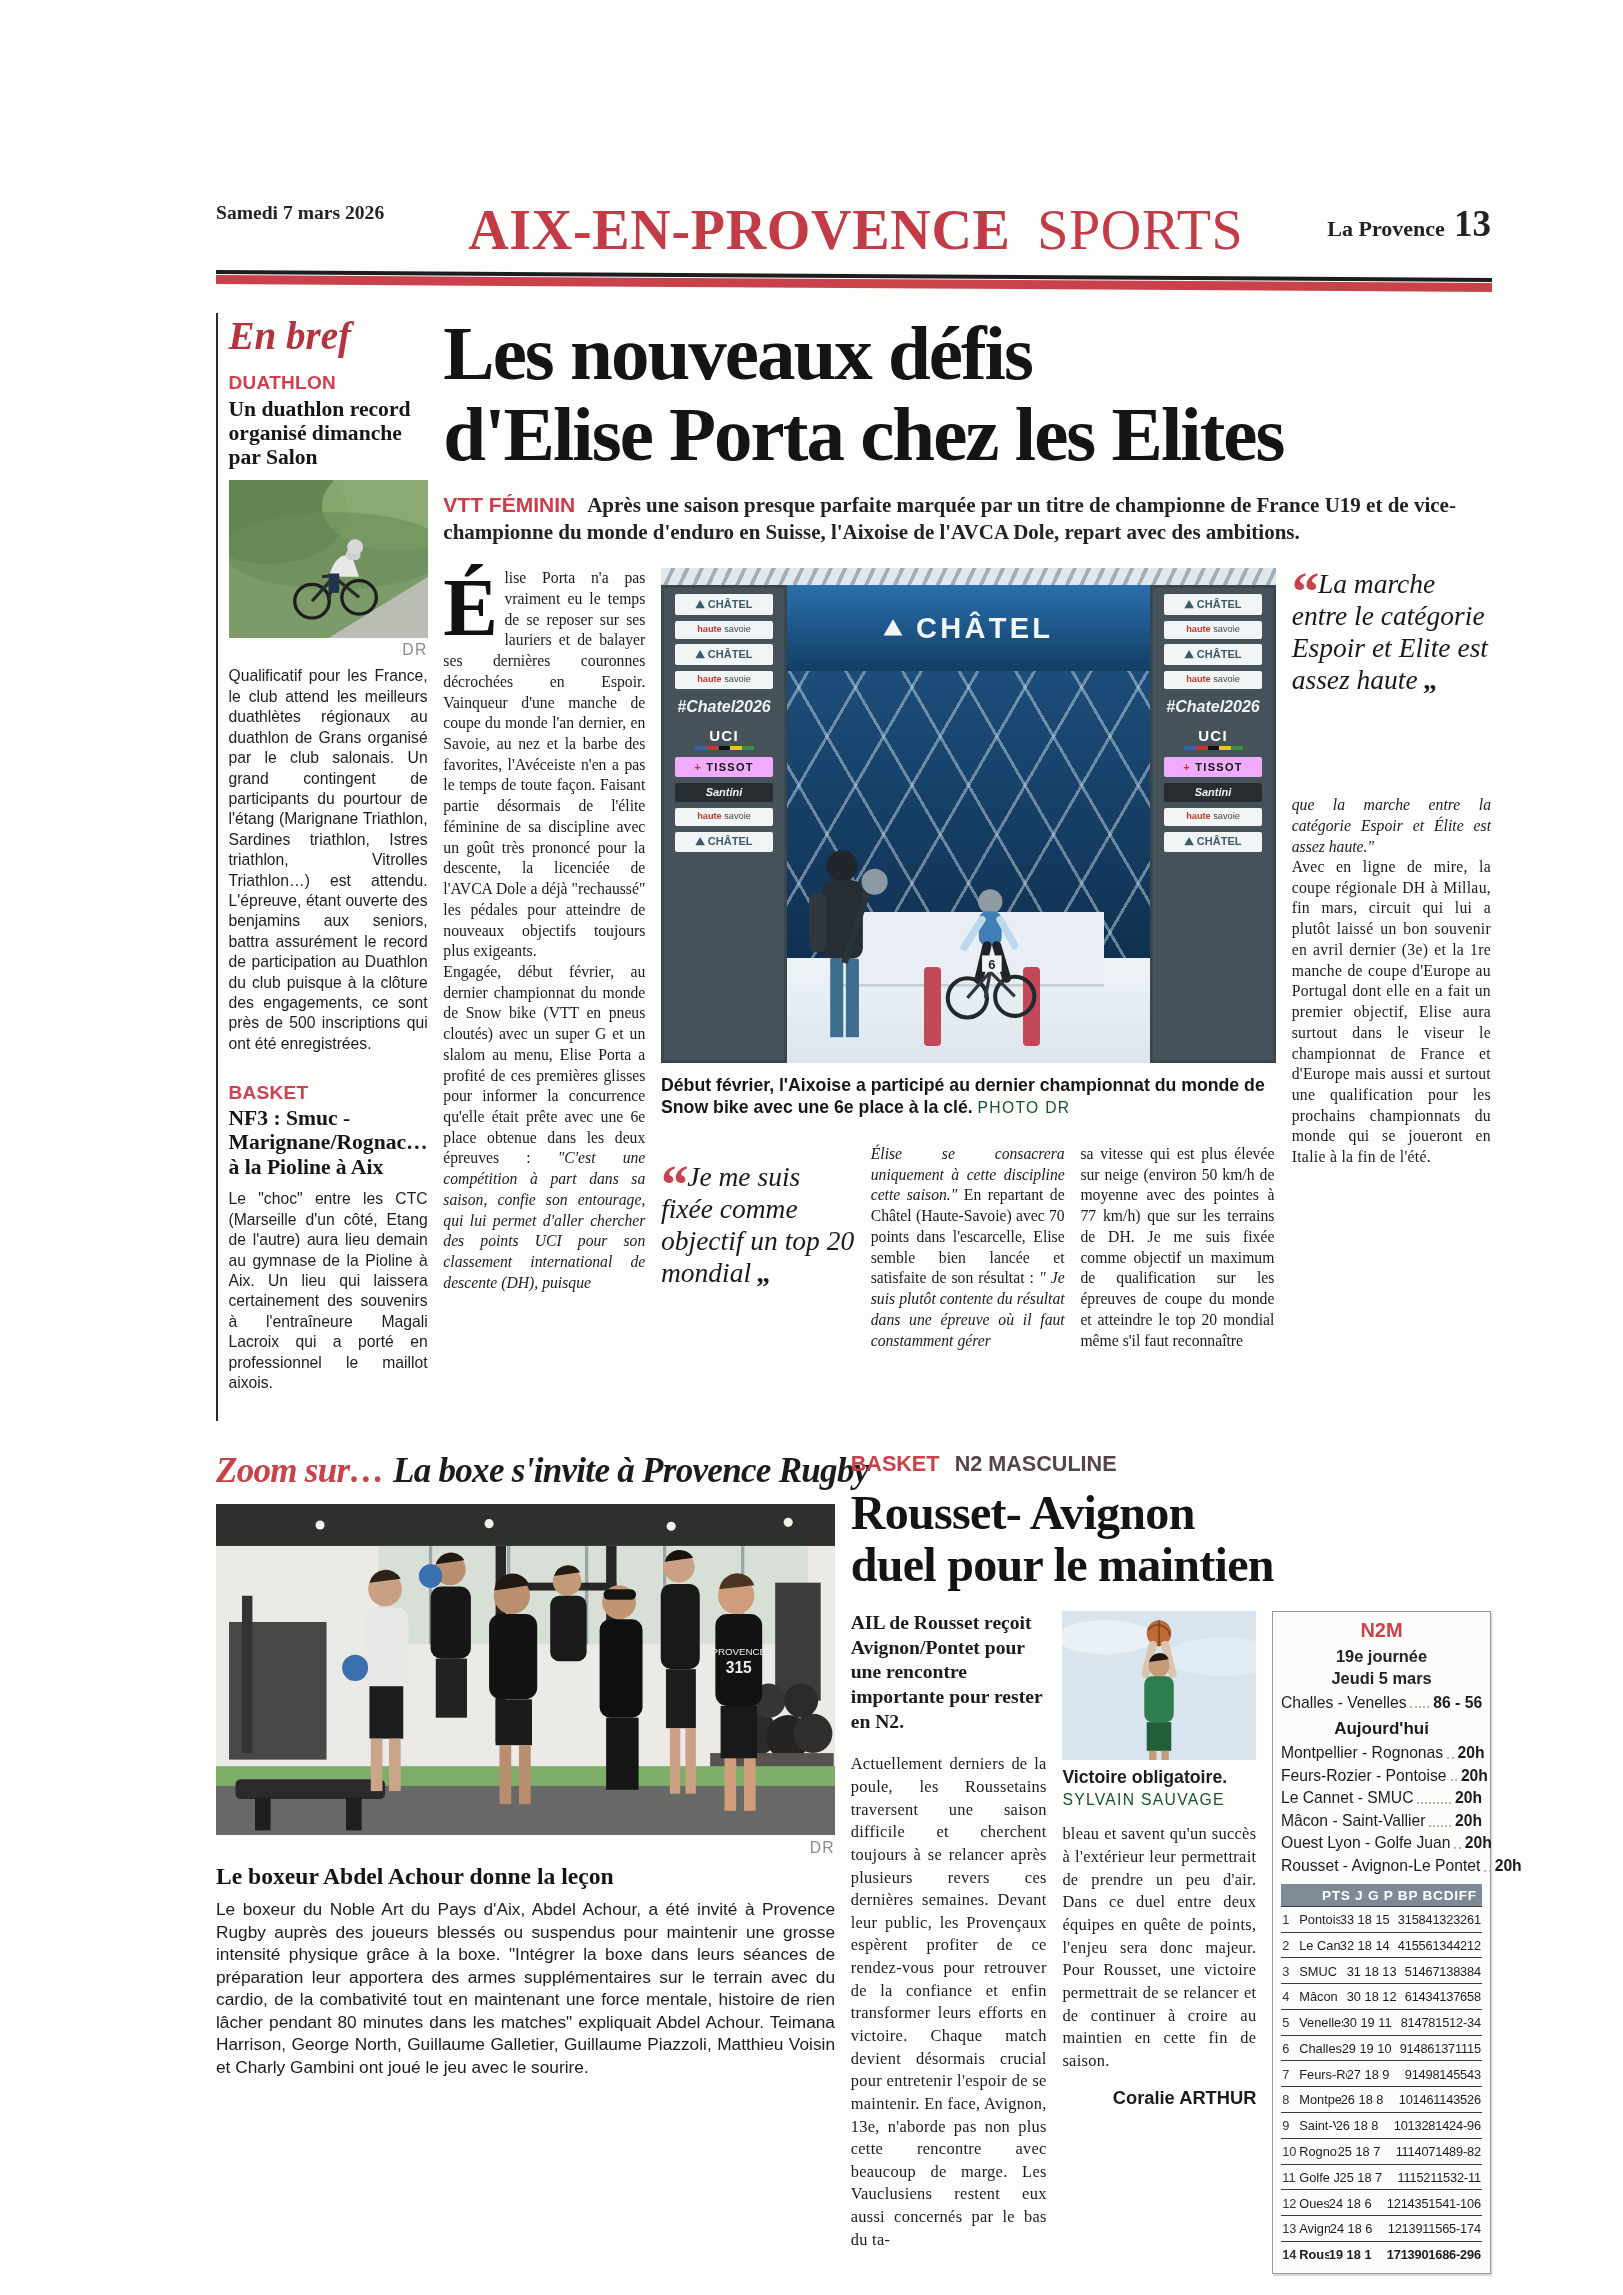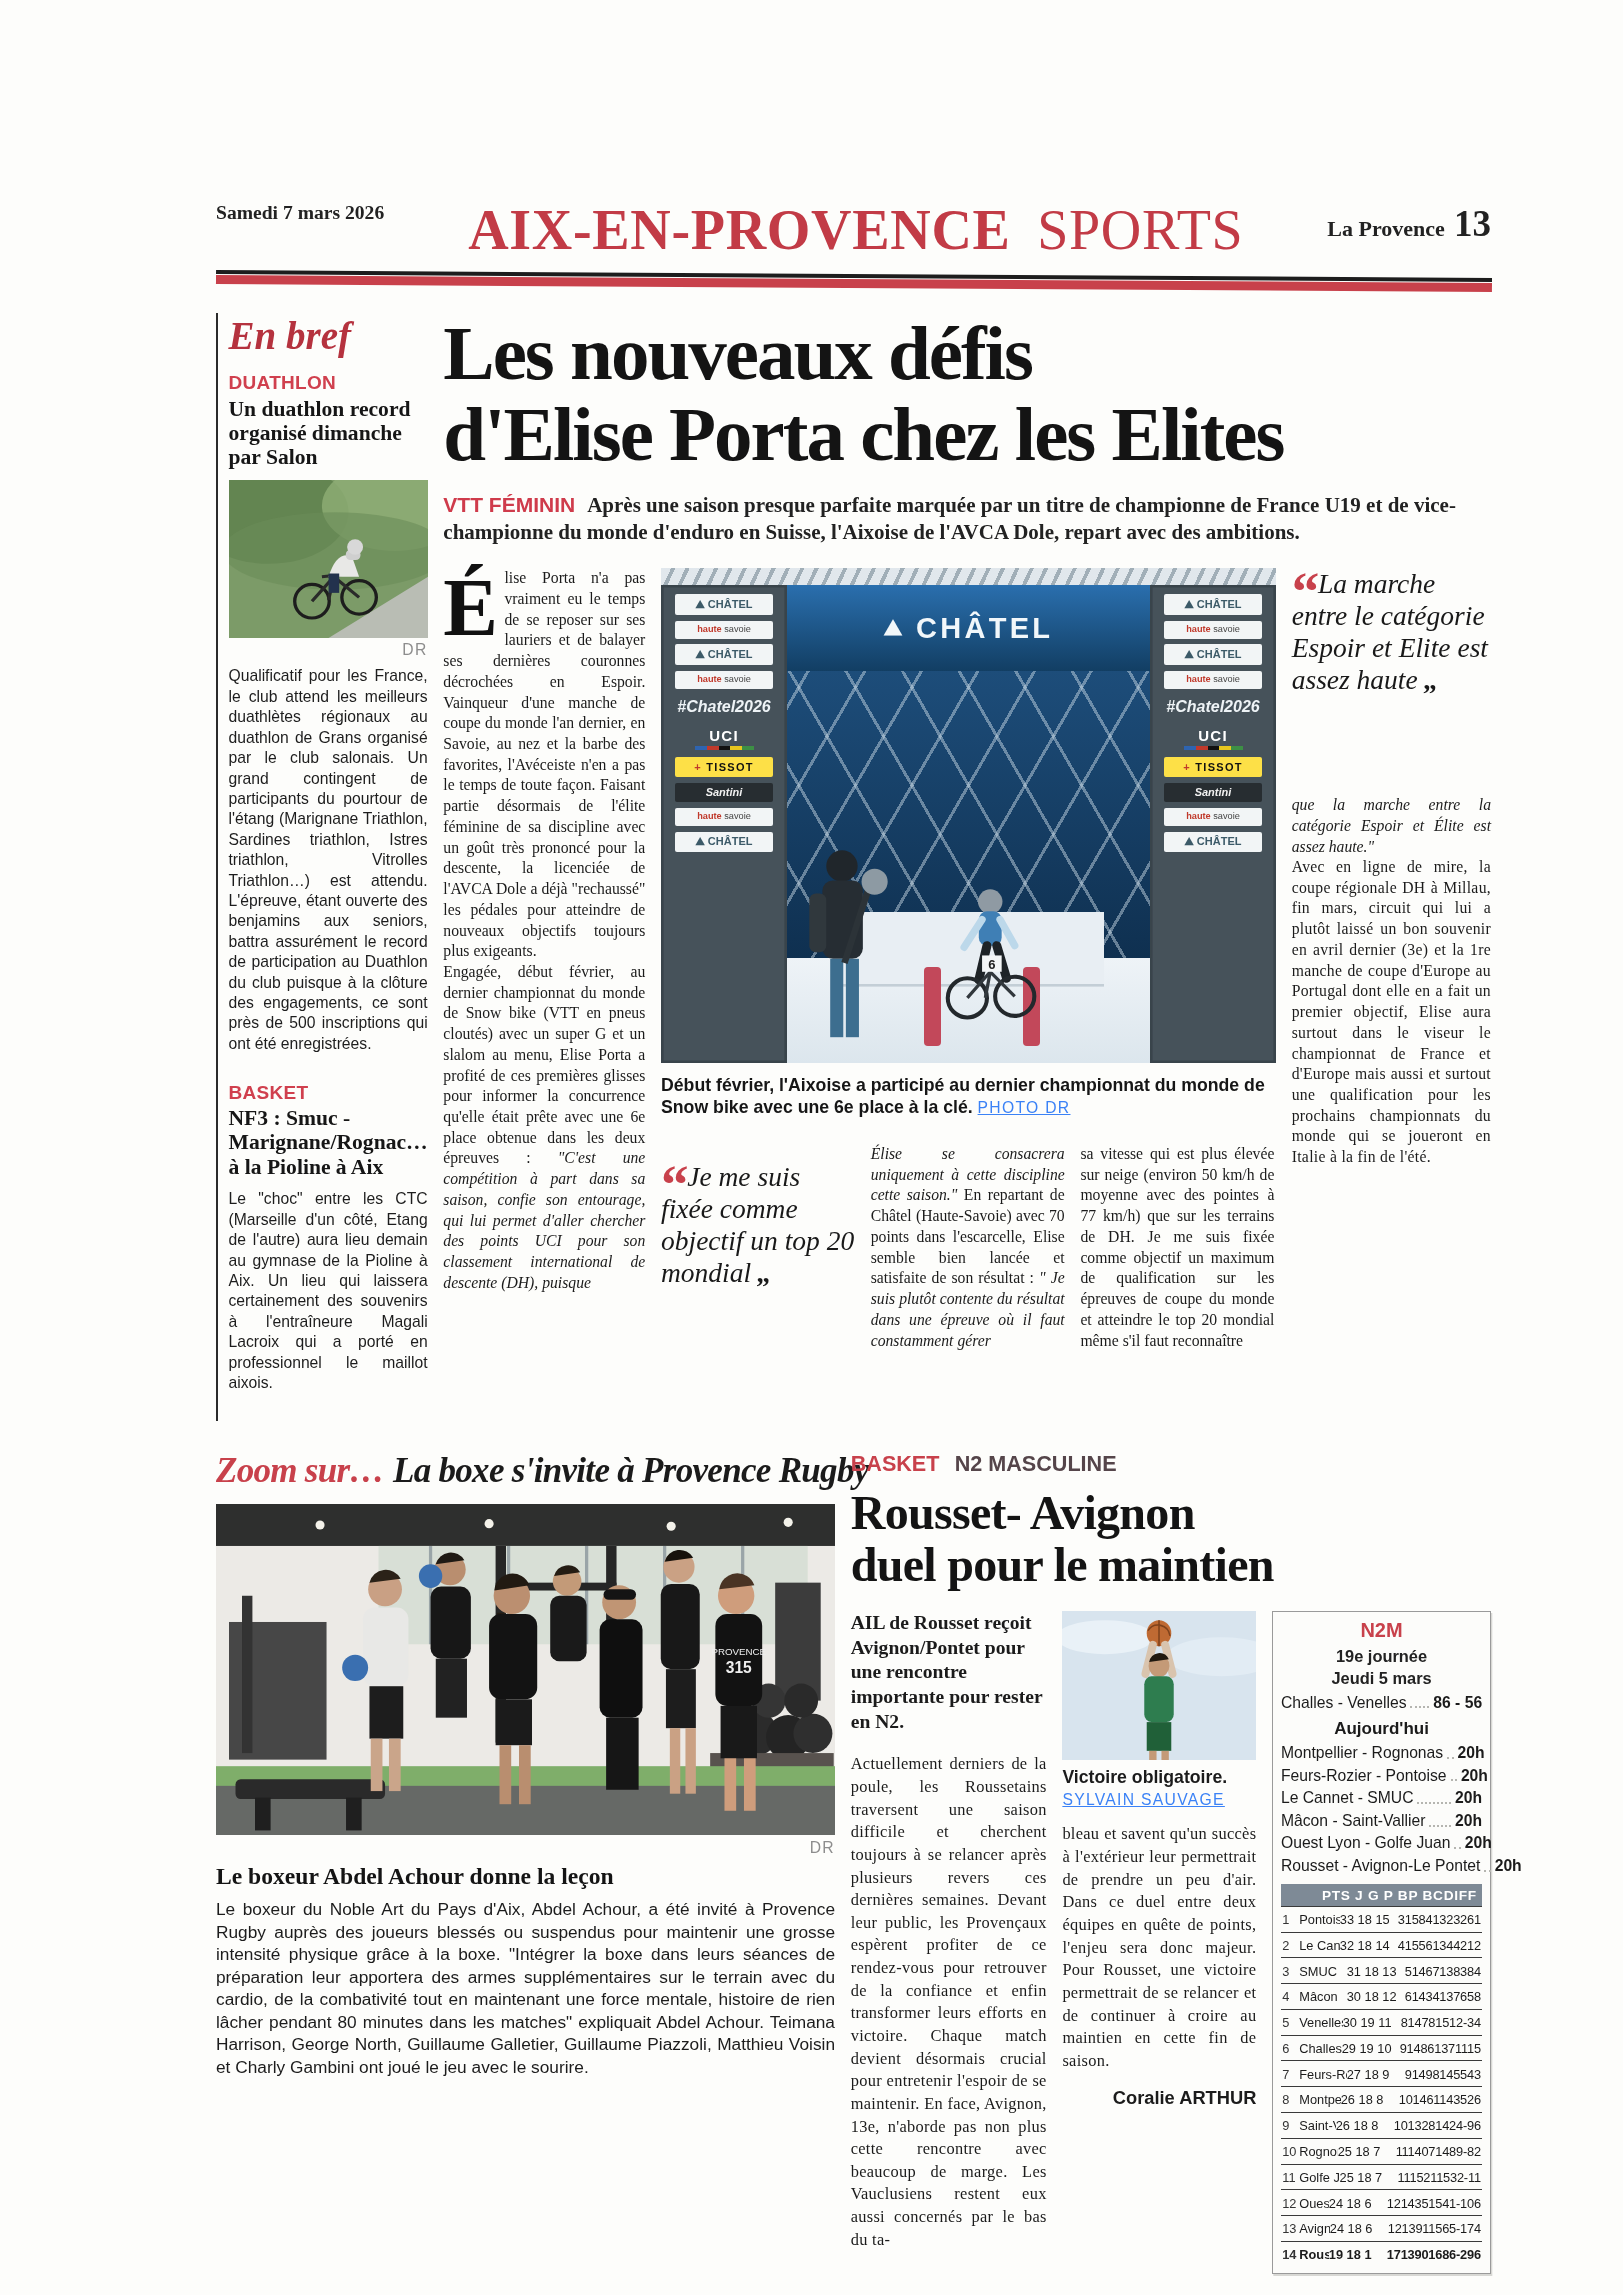--- a/index.html
+++ b/index.html
@@ -59,21 +59,21 @@
   .tower-right{right:0;}
   .panel{width:98px;border-radius:2px;text-align:center;font-family:"Liberation Sans",sans-serif;
          padding:3.9px 1.3px;box-sizing:border-box;}
   .p-chatel{background:#f2f5f6;color:#3c5a68;font-weight:bold;font-size:11px;}
   .p-hs{background:#f2f5f6;color:#444;font-size:9.2px;line-height:1.05;}
   .p-hs b{color:#c0392b;}
   .p-tag{background:transparent;color:#eef3f6;font-style:italic;font-weight:bold;font-size:16px;}
   .p-uci{background:transparent;color:#fff;font-weight:bold;font-size:15px;letter-spacing:1.3px;padding:1.3px;}
   .uci-bar{display:block;height:3.3px;width:59px;margin:2px auto 0;
     background:linear-gradient(90deg,#2e64b0 0 20%,#c0392b 20% 40%,#111 40% 60%,#e7c61e 60% 80%,#3d8f45 80% 100%);}
-  .p-tissot{background:#fde047;color:#111;font-weight:bold;font-size:11px;letter-spacing:1.3px;}
+  .p-tissot{background:#f0abfc;color:#111;font-weight:bold;font-size:11px;letter-spacing:1.3px;}
   .p-tissot .plus{color:#c0392b;}
   .p-santini{background:#272d31;color:#f1f1f1;font-style:italic;font-weight:bold;font-size:11px;}
   .gate-center{position:absolute;left:126px;right:126px;top:17px;bottom:0;}
   .gate-banner{height:86px;background:linear-gradient(#2a6fae,#123e63);display:flex;align-items:center;justify-content:center;
      color:#f2f7fa;font:bold 29px "Liberation Sans",sans-serif;letter-spacing:3.3px;}
   .gate-banner .tri{font-size:22px;margin-right:10.5px;}
   .gate-tent{position:absolute;left:0;right:0;top:86px;bottom:105px;
      background:linear-gradient(#1d4d7a,#0f3050);}
   .gate-tent:before{content:"";position:absolute;inset:0;
      background:
@@ -81,21 +81,21 @@
        repeating-linear-gradient(-60deg,transparent 0 46px,rgba(210,225,235,.45) 46px 49px);}
   .snow{position:absolute;left:0;right:0;bottom:0;height:105px;background:linear-gradient(#eef3f7,#dce6ed);}
   .ramp{position:absolute;left:46px;right:46px;bottom:79px;height:72px;background:#e8eef3;
         box-shadow:0 2.6px 0 #c3ced6;}
   .post{position:absolute;bottom:17px;width:17px;height:79px;border-radius:3.9px;background:#c2485a;}
   .post.p1{left:137px;} .post.p2{right:110px;}
   .rider-svg{position:absolute;left:50%;bottom:11.8px;transform:translateX(-30%);}
   .camera-svg{position:absolute;left:3.9px;bottom:6.5px;}
 
   .caption{margin-top:10.5px;font:bold 17.7px/1.25 "Liberation Sans",sans-serif;color:#161616;}
-  .credit-inline{font:15.7px "Liberation Sans",sans-serif;color:#3b82f6;font-weight:normal;letter-spacing:1.3px;text-decoration:underline;}
+  .credit-inline{font:15.7px "Liberation Sans",sans-serif;color:#14532d;font-weight:normal;letter-spacing:1.3px;}
 
   .mid-row{display:flex;gap:15.7px;margin-top:26px;}
   .pullquote{flex:0 0 194px;font:italic 27.5px/1.16 "Liberation Serif",serif;color:#191919;padding-top:17px;}
   .qmark{color:#c8414b;font:bold 55px "Liberation Serif",serif;line-height:0;vertical-align:-17px;letter-spacing:-5.2px;margin-right:3.9px;}
   .qclose{font:bold 27.5px "Liberation Serif",serif;margin-left:5.2px;}
   .mcol{flex:0 0 194px;font:15.7px/1.32 "Liberation Serif",serif;text-align:justify;}
   .pullquote2{font:italic 27.5px/1.16 "Liberation Serif",serif;color:#191919;}
   .r-italic{font:italic 15.7px/1.34 "Liberation Serif",serif;margin-top:98px;text-align:justify;}
   .r-roman{font:15.7px/1.32 "Liberation Serif",serif;text-align:justify;letter-spacing:0.3px;}
 

